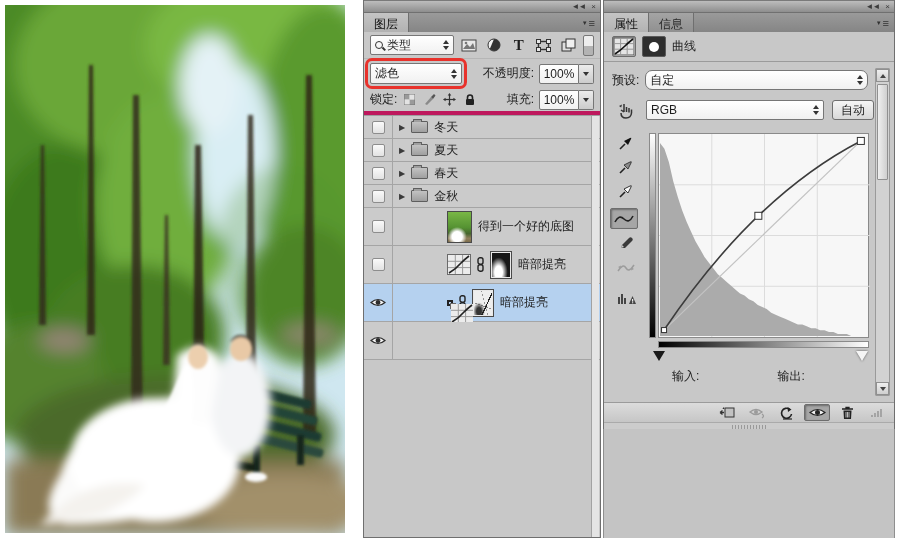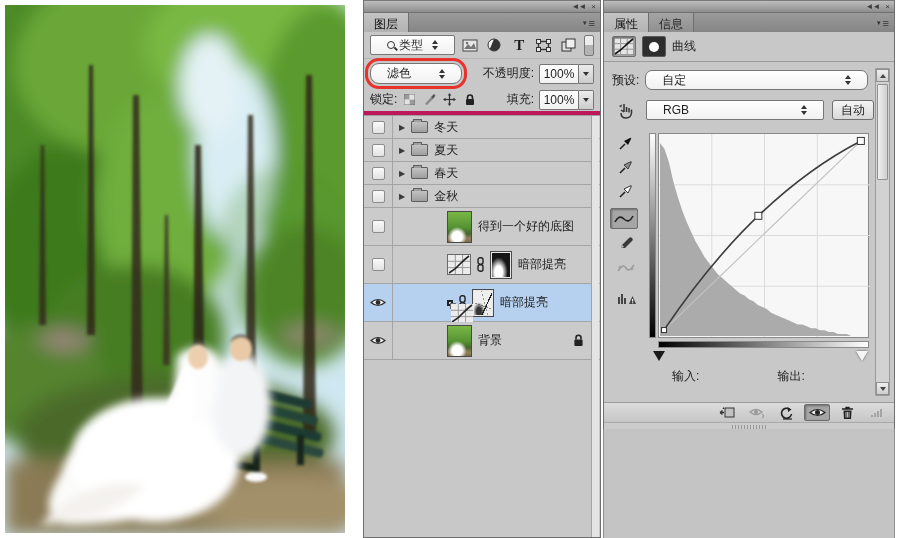--- a/index.html
+++ b/index.html
@@ -18,21 +18,21 @@
   .tabbar { height:19px; background:linear-gradient(#9a9a9a,#858585); display:flex; align-items:flex-end; position:relative; }
   .tab { height:19px; padding:3px 10px 2px; background:linear-gradient(#c4c4c4,#b2b2b2);
     border-right:1px solid #6f6f6f; font-size:12px; color:#111; }
   .tab.inactive { background:linear-gradient(#a4a4a4,#909090); color:#2a2a2a; }
   .panelmenu { position:absolute; right:5px; top:4px; font-size:9px; color:#333; display:flex; align-items:center; gap:1px; }
   .panelmenu .arr { font-size:6px; }
   .panelmenu .lines { font-size:11px; font-weight:bold; }
 
   
   .combo { background:linear-gradient(#ffffff,#f1f1f1); border:1px solid #767676; border-radius:2px;
-    height:20px; display:flex; align-items:center; padding:0 16px; gap:4px; }
+    height:20px; display:flex; align-items:center; padding:0 4px; gap:4px; }
   .combo .grow { flex:1; }
   .spin { display:flex; flex-direction:column; gap:2px; align-items:center; }
   .spin i { width:0; height:0; border-left:3px solid transparent; border-right:3px solid transparent; display:block; }
   .spin .up { border-bottom:4px solid #333; }
   .spin .dn { border-top:4px solid #333; }
   .valbox { background:linear-gradient(#ffffff,#f1f1f1); border:1px solid #767676; border-radius:2px 0 0 2px;
     height:20px; width:40px; display:flex; align-items:center; justify-content:center; }
   .ddbtn { width:15px; height:20px; border:1px solid #767676; border-left:none; border-radius:0 2px 2px 0;
     background:linear-gradient(#ececec,#cccccc); display:flex; align-items:center; justify-content:center; }
   .ddbtn i { width:0; height:0; border-left:3px solid transparent; border-right:3px solid transparent; border-top:4px solid #333; }
@@ -48,21 +48,21 @@
   #blend-row { height:29px; }
   #lock-row { height:27px; border-bottom:4px solid #be185d; }
   .searchcombo { width:88px; }
   .magnifier { width:8px; height:8px; border:1.5px solid #333; border-radius:50%; position:relative; flex:none; }
   .magnifier:after { content:""; position:absolute; width:4px; height:1.5px; background:#333; transform:rotate(45deg);
     right:-4px; bottom:-1px; }
   .ficon { width:21px; height:19px; display:flex; align-items:center; justify-content:center; }
   .toggle { width:11px; height:21px; border:1px solid #777; border-radius:2px; margin-left:auto;
     background:linear-gradient(#ededed 0 50%, #b3b3b3 50% 100%); }
   .redbox { outline:3px solid #e8322c; outline-offset:2px; }
-  .blendcombo { width:92px; height:21px;border-radius:9px; }
+  .blendcombo { width:92px; height:21px; }
   .lockicon { width:15px; height:15px; display:flex; align-items:center; justify-content:center; }
 
   .layerlist { border-top:1px solid #9e9e9e; }
   .layerrow { display:flex; align-items:center; border-bottom:1px solid #a5a5a5; background:#cbcbcb; position:relative; }
   .layerrow.group { height:23px; }
   .layerrow.thick { height:38px;gap:48px; }
   .layerrow.selected { background:#b5d1ef; }
   .viscell { width:29px; align-self:stretch; border-right:1px solid #a5a5a5; display:flex; align-items:center; justify-content:center; flex:none; }
   .checkbox { width:13px; height:13px; background:linear-gradient(#fafafa,#e2e2e2); border:1px solid #8d8d8d; border-radius:2px; }
   .rowbody { display:flex; align-items:center; gap:6px; padding:0 6px; flex:1; }
@@ -419,30 +419,20 @@
       </div>
     </div>
 
     <div class="layerrow thick">
       <div class="viscell">
         <svg class="icon" width="16" height="11">
             <path d="M1 5.5 Q8 -0.5 15 5.5 Q8 11.5 1 5.5 Z" fill="#f3f3f3" stroke="#2c2c2c" stroke-width="1.2"></path>
             <circle cx="8" cy="5.5" r="2.4" fill="#2c2c2c"></circle>
           </svg>
       </div>
-      <div class="rowbody">
-        <span class="thumb"></span>
-        <span>背景</span>
-        <span class="rowlock">
-          <svg class="icon" width="11" height="13">
-              <path d="M3 5.5 V3.8 A2.5 2.5 0 0 1 8 3.8 V5.5" fill="none" stroke="#222" stroke-width="1.6"></path>
-              <rect x="1.4" y="5.5" width="8.2" height="6.5" rx="1" fill="#222"></rect>
-            </svg>
-        </span>
-      </div>
     </div>
     <div class="emptyarea"></div>
   </div>
   <div class="listscroll"></div>
 </div>
 
 <div id="props-panel" class="abs panel">
   <div class="topstrip">
     <span class="chromeglyph">◄◄</span>
     <span class="chromeglyph">×</span>

